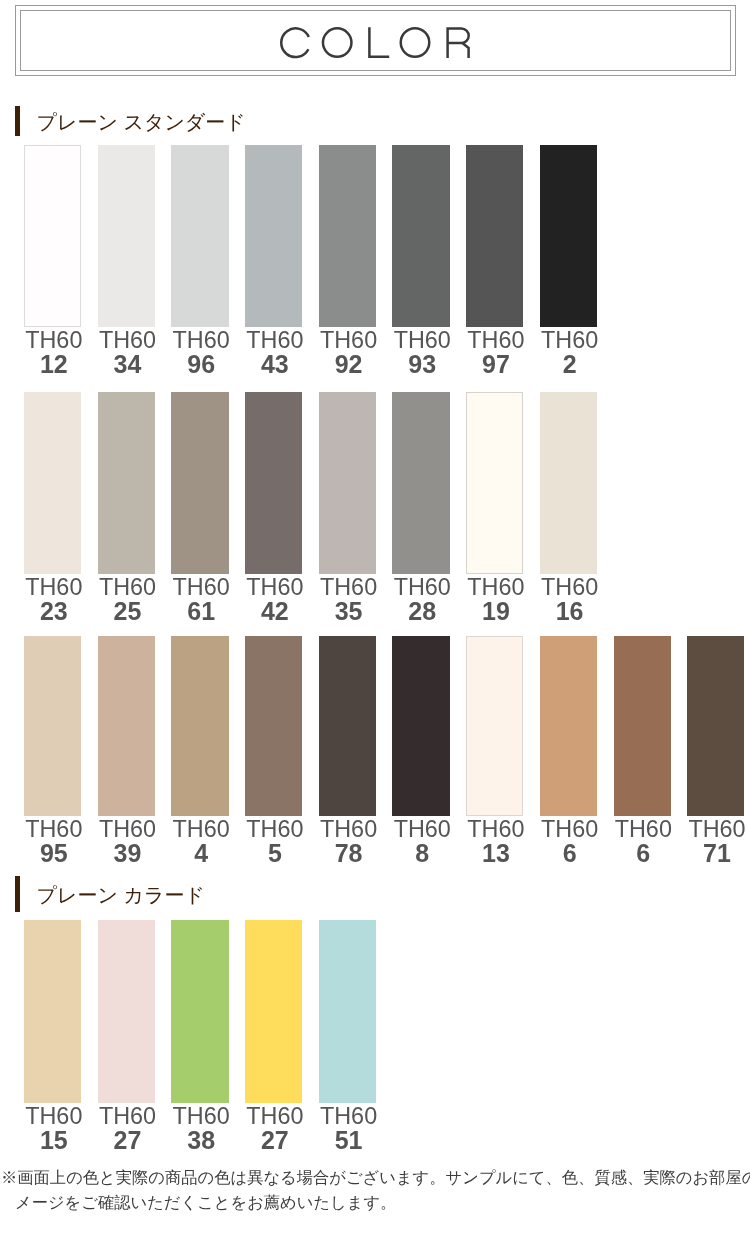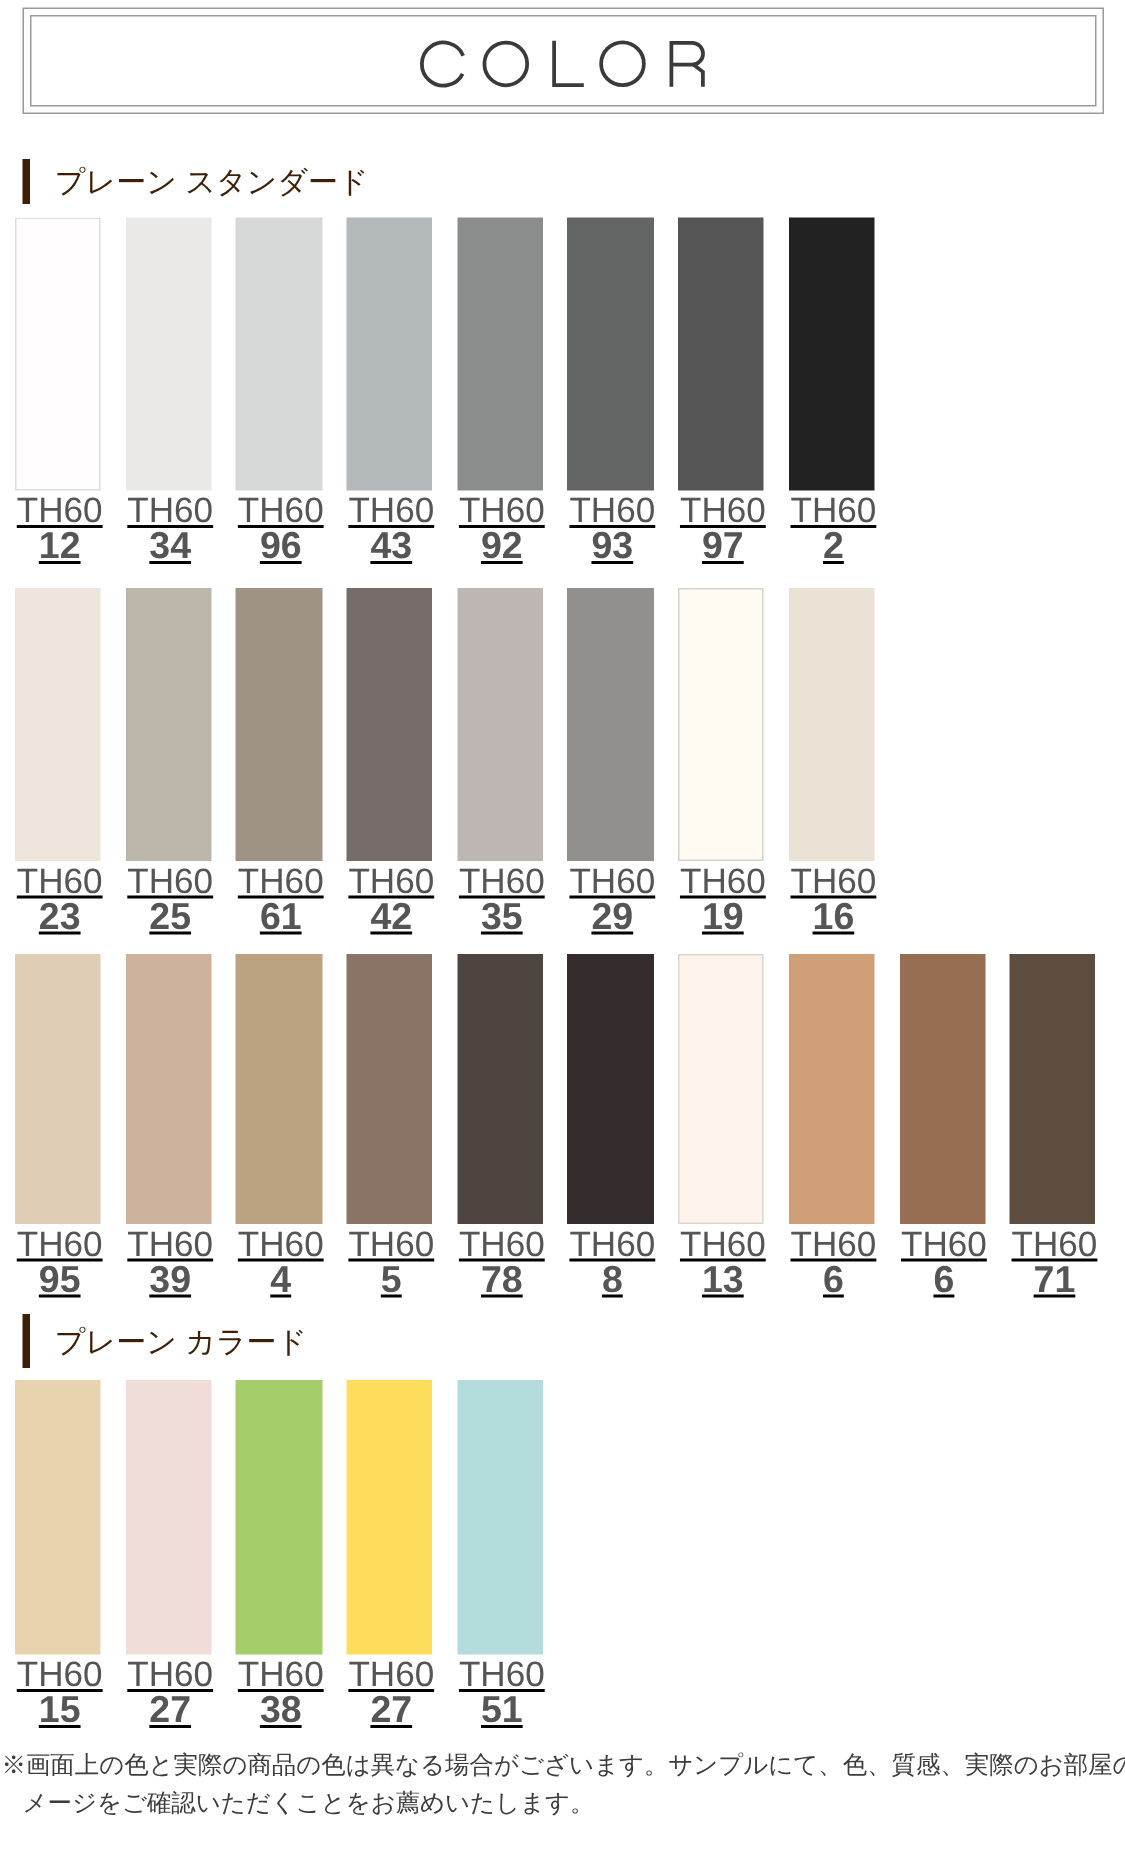--- a/index.html
+++ b/index.html
@@ -8,21 +8,21 @@
   
   .title-frame{position:absolute;left:15px;top:5px;width:719px;height:69px;border:1px solid #9a9a9a;}
   .title-frame-inner{position:absolute;left:4px;top:4px;right:4px;bottom:4px;border:1px solid #9a9a9a;}
   .title-text{position:absolute;left:0;top:0;width:100%;height:100%;font-size:0;color:transparent;overflow:hidden;}
   .title-svg{position:absolute;left:-21px;top:-11px;}
   
   .sec-head{position:absolute;left:15px;display:flex;align-items:center;}
   .sec-bar{width:4.5px;background:#3e2009;}
   .sec-label{margin-left:17px;font-size:20px;color:#3e2008;line-height:1;position:relative;top:1px;}
   
-  .row{position:absolute;left:10px;display:flex;text-decoration:underline;}
+  .row{position:absolute;left:24px;display:flex;}
   .cell{width:57.2px;margin-right:16.5px;}
   .cell:last-child{margin-right:0;}
   .sw{}
   .lbl{text-align:center;color:#555555;position:relative;left:1.2px;}
   .lbl .a{display:block;font-size:23.4px;line-height:24px;margin-top:1px;font-weight:400;}
   .lbl .b{display:block;font-size:25px;line-height:24px;font-weight:700;margin-top:-0.3px;}
   .note{position:absolute;left:1px;top:1165px;width:760px;font-size:16.3px;line-height:24.8px;color:#3c3c3c;white-space:nowrap;}
   .note .l2{display:block;padding-left:14px;}
 </style>
 </head>
@@ -140,21 +140,21 @@
           <div class="sw" style="height:182px;background:#beb6b2;"></div>
           <div class="lbl">
             <span class="a">TH60</span>
             <span class="b">35</span>
           </div>
         </div>
         <div class="cell">
           <div class="sw" style="height:182px;background:#92908c;"></div>
           <div class="lbl">
             <span class="a">TH60</span>
-            <span class="b">29</span>
+            <span class="b">28</span>
           </div>
         </div>
         <div class="cell">
           <div class="sw" style="height:182px;background:#fffbf2;box-shadow:inset 0 0 0 1px #d6d3ce;"></div>
           <div class="lbl">
             <span class="a">TH60</span>
             <span class="b">19</span>
           </div>
         </div>
         <div class="cell">

